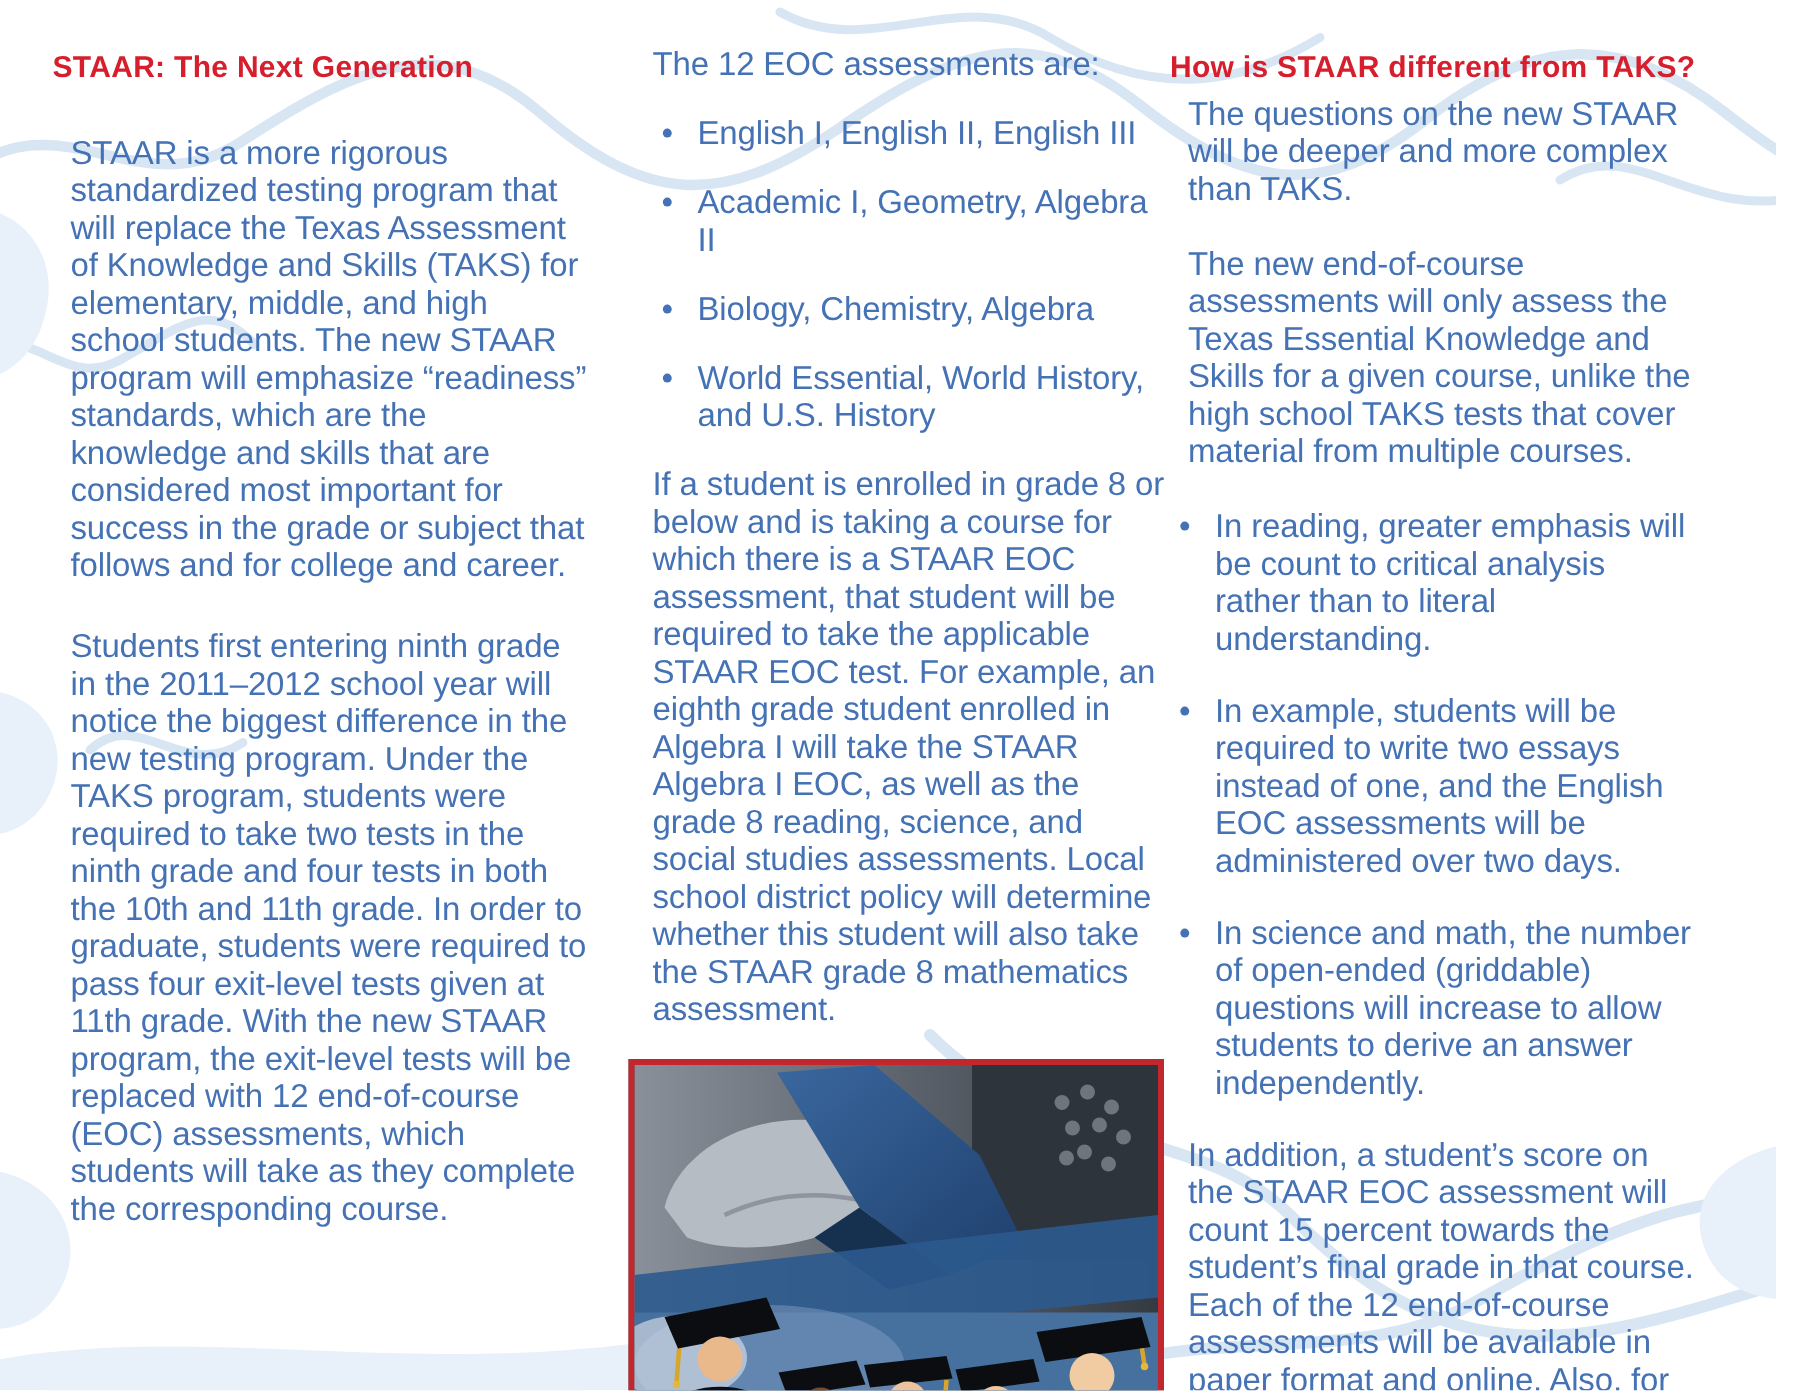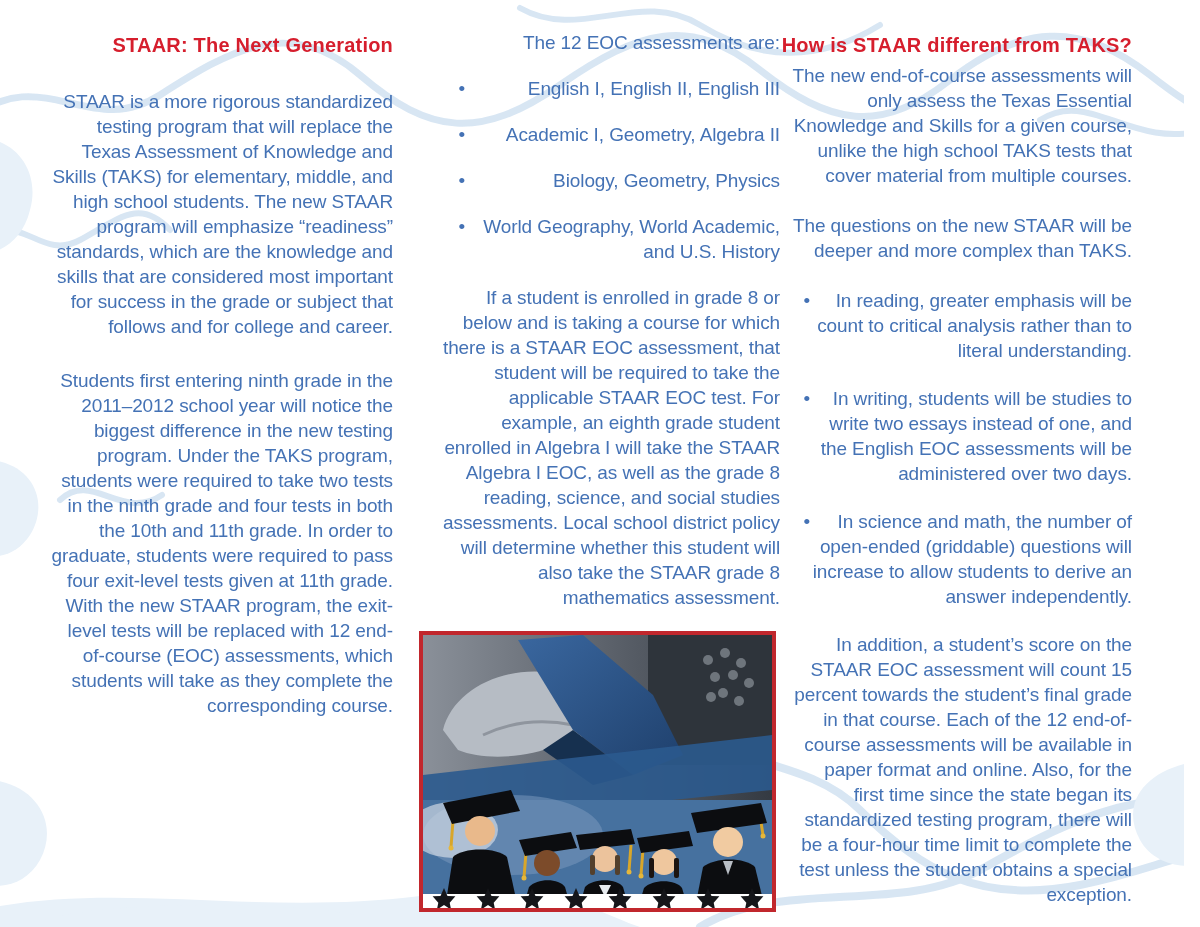--- a/index.html
+++ b/index.html
@@ -1,30 +1,29 @@
 <!DOCTYPE html>
 <html><head>
 <meta charset="utf-8">
 <style>
   html,body{margin:0;padding:0;background:#ffffff;}
   .page{
     position:relative;width:1184px;height:927px;background:#ffffff;overflow:hidden;
     font-family:"Liberation Sans",sans-serif;
-    text-align:right;
   }
   .bg{position:absolute;left:0;top:0;width:1200px;height:927px;}
   .col{position:absolute;top:30px;}
   .col-left{left:35px;width:358px;}
   .col-middle{left:435px;width:345px;}
   .col-right{left:780px;width:352px;}
   h2.heading{
     color:#d61e2d;font-size:20px;line-height:30px;font-weight:bold;
     margin:0 0 3px 0;letter-spacing:.2px;
   }
-  .body-text{color:#4472b5;font-size:19px;line-height:25px;letter-spacing:-0.1px;}
+  .body-text{color:#4472b5;font-size:22px;line-height:25px;letter-spacing:-0.1px;}
   p{margin:0;}
   .indent{padding-left:12px;}
   .section{margin-bottom:29px;}
   .para{margin-bottom:25px;}
   ul.bullets{list-style:none;margin:0;padding:0;}
   ul.bullets li{display:flex;}
   .col-middle ul.bullets li{margin-bottom:21px;}
   .col-right ul.bullets li{margin-bottom:23px;}
   .dot{flex:0 0 24px;padding-left:6px;}
   .li-text{flex:1;}
@@ -79,25 +78,25 @@
       <li>
         <span class="dot">•</span>
         <span class="li-text">English I, English II, English III</span>
       </li>
       <li>
         <span class="dot">•</span>
         <span class="li-text">Academic I, Geometry, Algebra II</span>
       </li>
       <li>
         <span class="dot">•</span>
-        <span class="li-text">Biology, Geometry, Physics</span>
-      </li>
-      <li>
-        <span class="dot">•</span>
-        <span class="li-text">World Geography, World Academic, and U.S. History</span>
+        <span class="li-text">Biology, Chemistry, Algebra</span>
+      </li>
+      <li>
+        <span class="dot">•</span>
+        <span class="li-text">World Essential, World History, and U.S. History</span>
       </li>
     </ul>
     <p class="body-text mc-para">If a student is enrolled in grade 8 or below and is taking a course for which there is a STAAR EOC assessment, that student will be required to take the applicable STAAR EOC test. For example, an eighth grade student enrolled in Algebra I will take the STAAR Algebra I EOC, as well as the grade 8 reading, science, and social studies assessments. Local school district policy will determine whether this student will also take the STAAR grade 8 mathematics assessment.</p>
 
     <div class="photo">
       <svg width="349" height="273" viewBox="0 0 349 273" aria-hidden="true">
         <defs>
           <linearGradient id="gbg" x1="0" y1="0" x2="1" y2="0">
             <stop offset="0" stop-color="#8a9099"></stop>
               <stop offset="0.55" stop-color="#5a6069"></stop>
@@ -184,30 +183,30 @@
             <use href="#star" x="285" y="265"></use>
               <use href="#star" x="329" y="265"></use>
           </g>
         </g>
       </svg>
     </div>
   </div>
 
   <div class="col col-right">
     <h2 class="heading">How is STAAR different from TAKS?</h2>
+    <p class="body-text indent para">The questions on the new STAAR will be deeper and more complex than TAKS.</p>
     <p class="body-text indent para">The new end-of-course assessments will only assess the Texas Essential Knowledge and Skills for a given course, unlike the high school TAKS tests that cover material from multiple courses.</p>
-    <p class="body-text indent para">The questions on the new STAAR will be deeper and more complex than TAKS.</p>
     <ul class="bullets body-text indent">
       <li>
         <span class="dot">•</span>
         <span class="li-text">In reading, greater emphasis will be count to critical analysis rather than to literal understanding.</span>
       </li>
       <li>
         <span class="dot">•</span>
-        <span class="li-text">In writing, students will be studies to write two essays instead of one, and the English EOC assessments will be administered over two days.</span>
+        <span class="li-text">In example, students will be required to write two essays instead of one, and the English EOC assessments will be administered over two days.</span>
       </li>
       <li>
         <span class="dot">•</span>
         <span class="li-text">In science and math, the number of open-ended (griddable) questions will increase to allow students to derive an answer independently.</span>
       </li>
     </ul>
     <p class="body-text indent">In addition, a student’s score on the STAAR EOC assessment will count 15 percent towards the student’s final grade in that course. Each of the 12 end-of-course assessments will be available in paper format and online. Also, for the first time since the state began its standardized testing program, there will be a four-hour time limit to complete the test unless the student obtains a special exception.</p>
   </div>
 
 </div>

